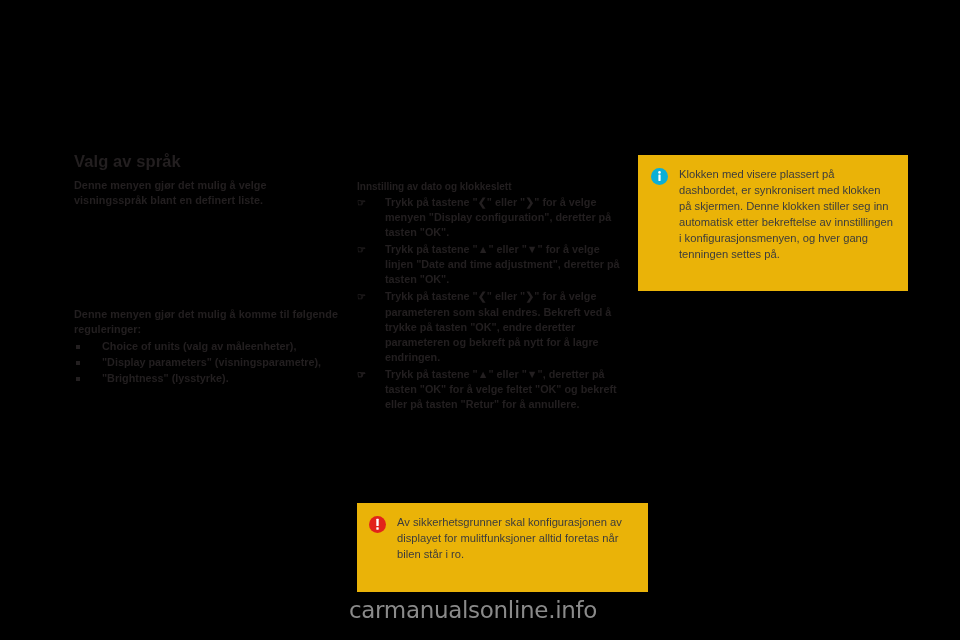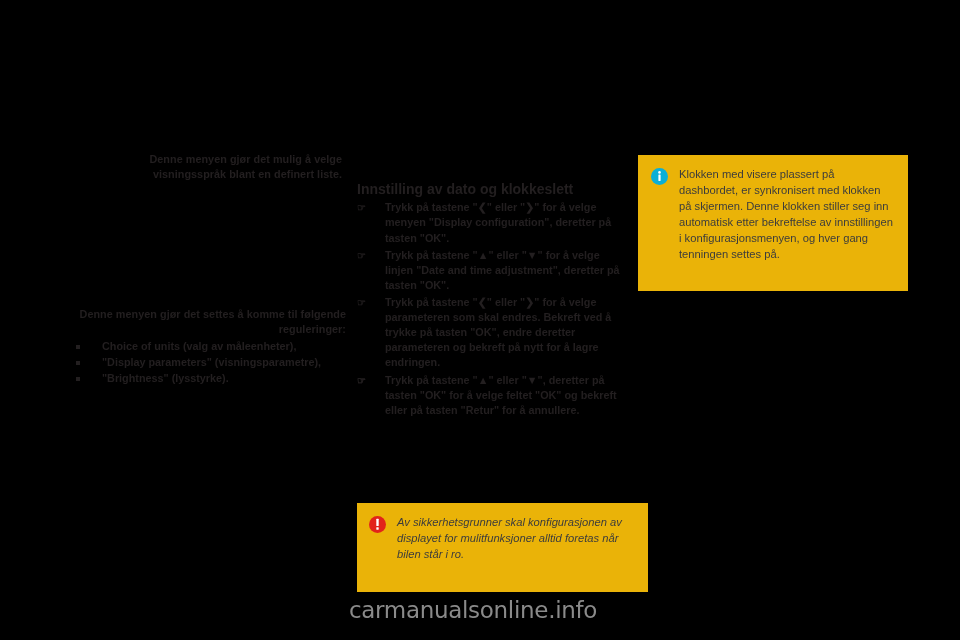--- a/index.html
+++ b/index.html
@@ -31,21 +31,20 @@
     margin: 0 0 6px 0;
     line-height: 1.2;
   }
   .body-text {
     font-size: 10.8px;
     font-weight: bold;
     color: #231f20;
     line-height: 1.38;
     margin: 0;
     letter-spacing: 0.05px;
-    text-align: right;
   }
   #config-block {
     position: absolute;
     left: 74px;
     top: 307px;
     width: 272px;
   }
   ul.square-list {
     list-style: none;
     margin: 2px 0 0 0;
@@ -71,21 +70,21 @@
   }
 
   
   #middle-column {
     position: absolute;
     left: 357px;
     top: 180px;
     width: 266px;
   }
   .sub-heading {
-    font-size: 14px;
+    font-size: 10px;
     font-weight: bold;
     color: #231f20;
     line-height: 1.38;
     margin: 0 0 1px 0;
   }
   ul.hand-list {
     list-style: none;
     margin: 0;
     padding: 0;
   }
@@ -121,21 +120,20 @@
     width: 270px;
     height: 136px;
     padding: 12px 14px 12px 13px;
   }
   #warning-callout {
     left: 357px;
     top: 503px;
     width: 291px;
     height: 89px;
     padding: 12px 14px 12px 12px;
-    font-style: italic;
   }
   .callout-text {
     font-size: 11.2px;
     color: #3c3c3c;
     line-height: 1.42;
     margin: 0;
     padding-left: 11px;
     font-weight: normal;
   }
   .icon-wrap {
@@ -156,25 +154,26 @@
     font-family: "DejaVu Sans", sans-serif;
     letter-spacing: -0.3px;
     padding-right: 14px;
     box-sizing: border-box;
   }
 </style>
 </head>
 <body>
 
 <div id="left-column">
+  <h2 class="section-heading">Valg av språk</h2>
   <p class="body-text">Denne menyen gjør det mulig å velge visningsspråk blant en definert liste.</p>
 </div>
 
 <div id="config-block">
-  <p class="body-text">Denne menyen gjør det settes å komme til følgende reguleringer:</p>
+  <p class="body-text">Denne menyen gjør det mulig å komme til følgende reguleringer:</p>
   <ul class="square-list">
     <li>
       <span class="sq-bullet"></span>
       <span>Choice of units (valg av måleenheter),</span>
     </li>
     <li>
       <span class="sq-bullet"></span>
       <span>"Display parameters" (visningsparametre),</span>
     </li>
     <li>

